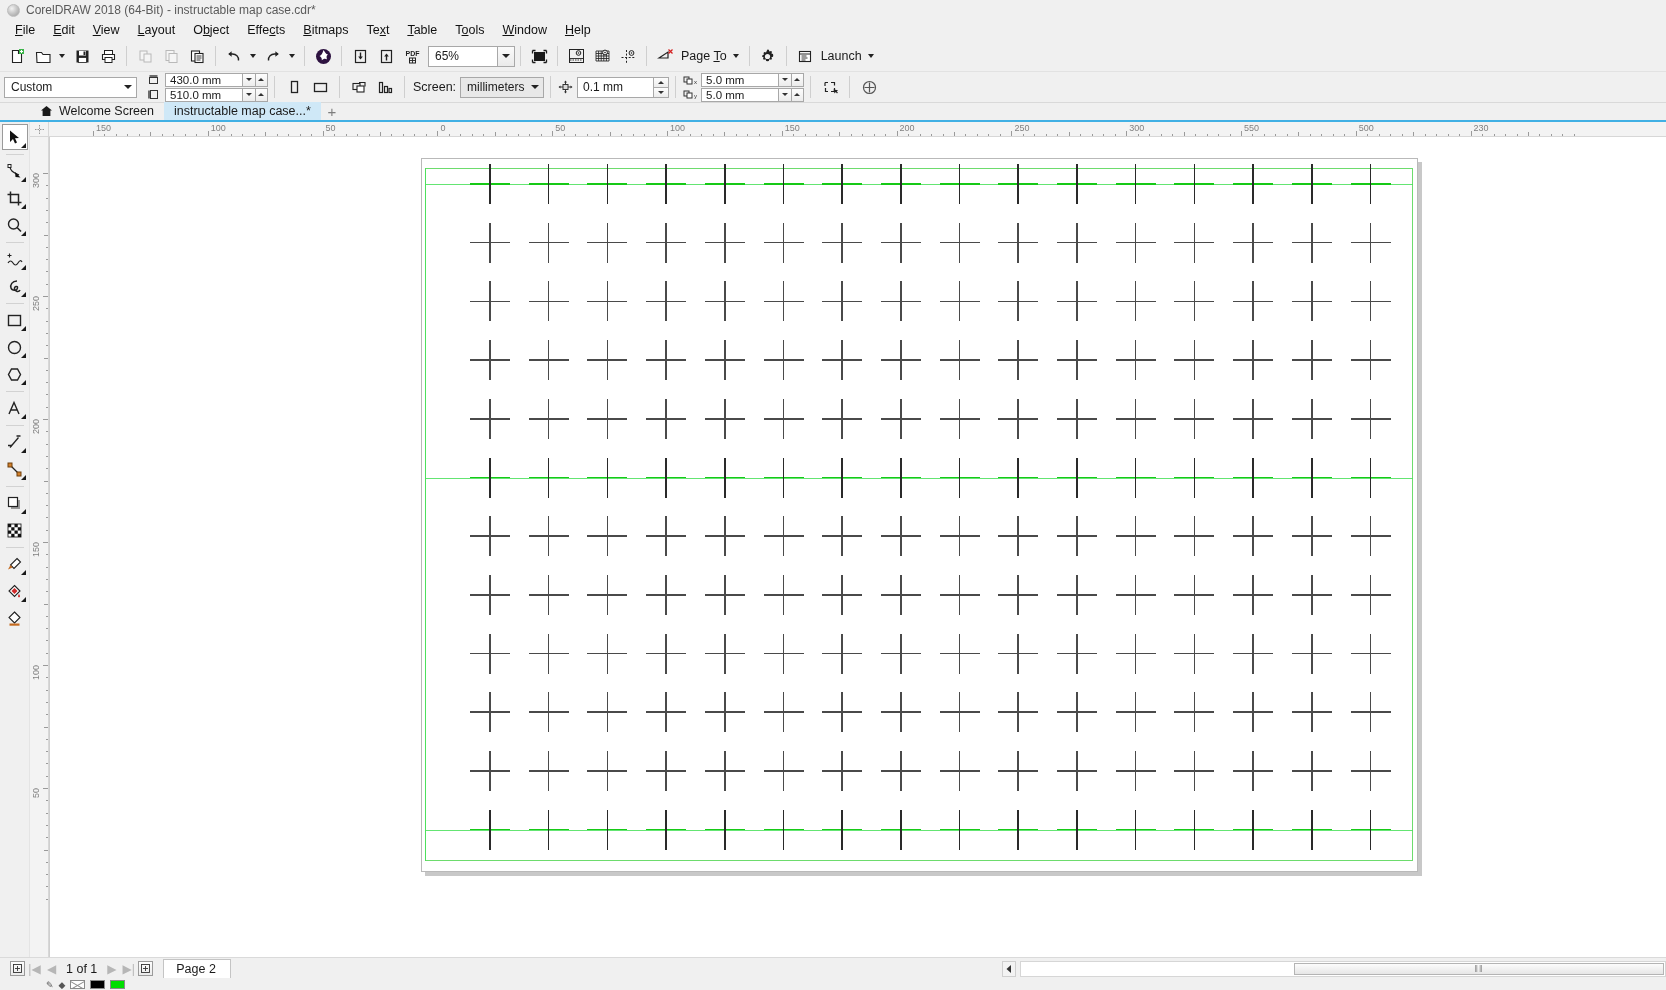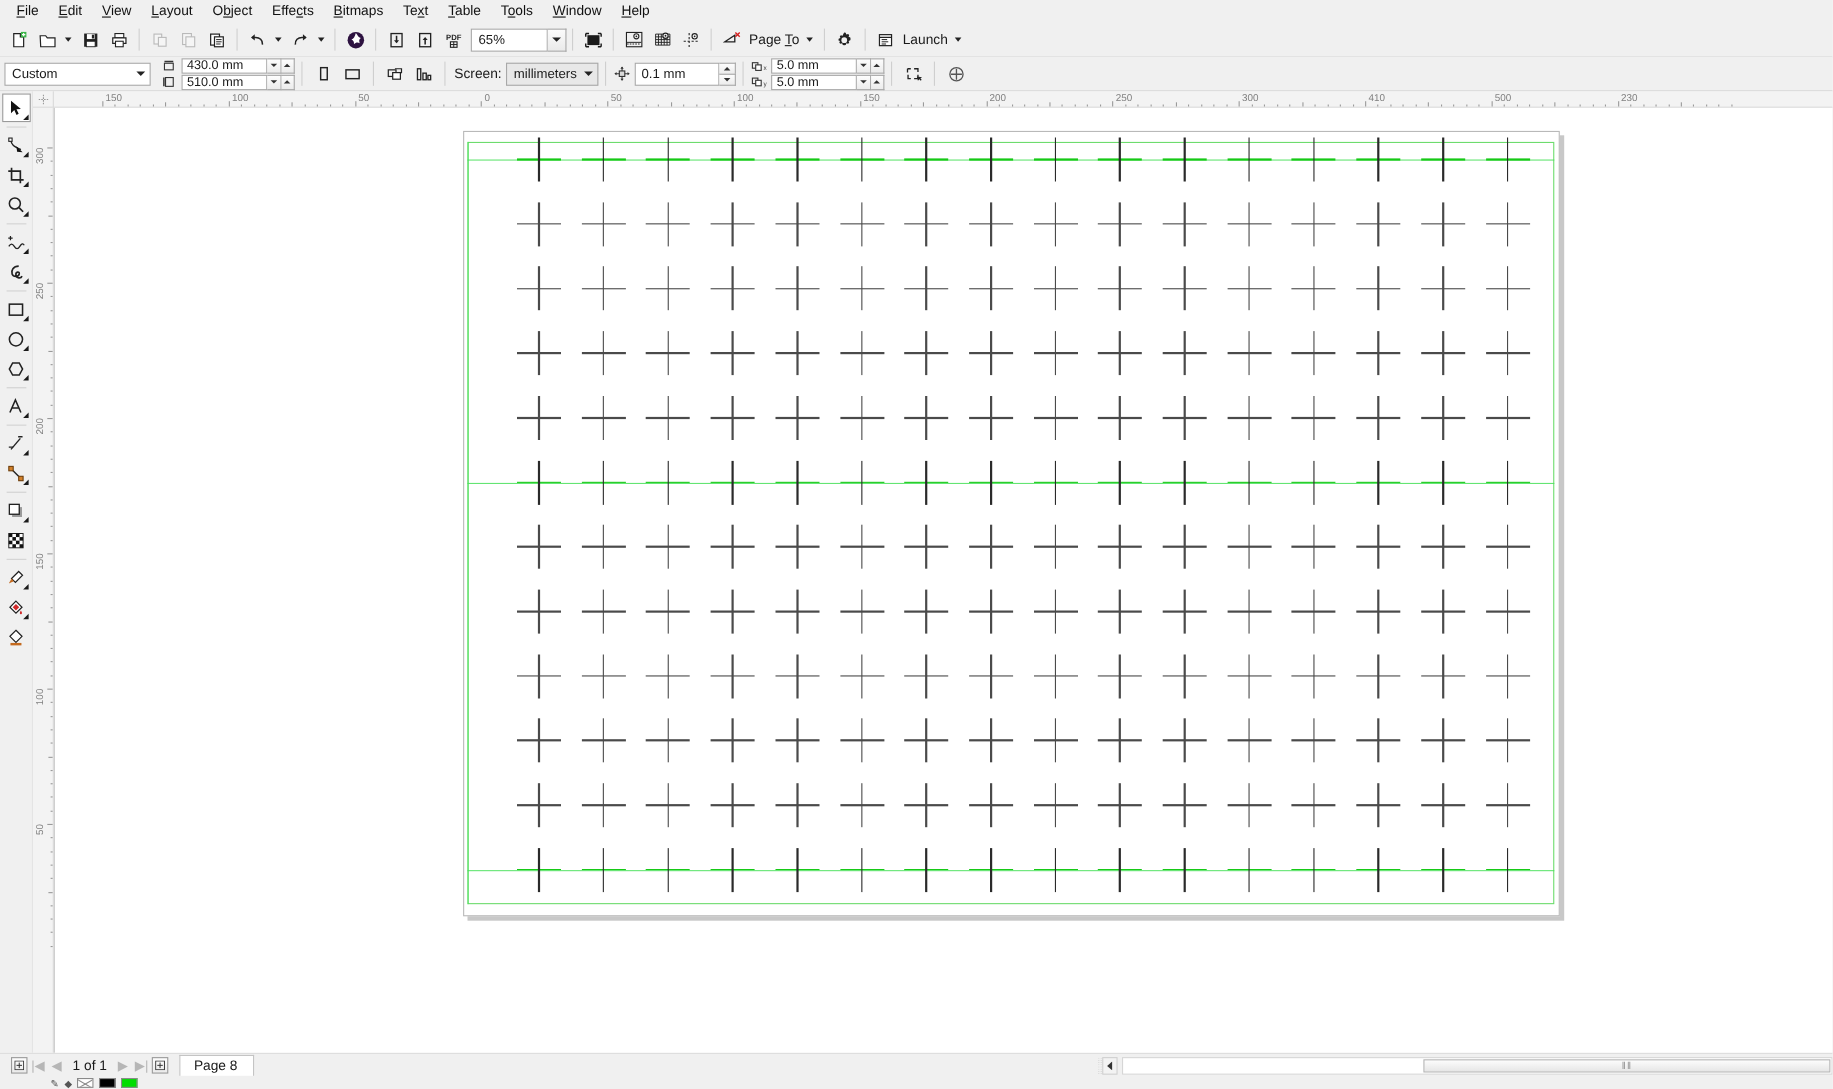--- a/index.html
+++ b/index.html
@@ -330,20 +330,24 @@
     width: 4px; height: 16px; flex: none;
     background-image: radial-gradient(#c0c0c0 0.5px, transparent 0.6px);
     background-size: 2px 2px;
   }
 </style>
 </head>
 <body>
 
 <div class="app">
 
+  <div class="titlebar">
+    <span class="tb-icon"></span>
+    <span>CorelDRAW 2018 (64-Bit) - instructable map case.cdr*</span>
+  </div>
 
   <div class="menubar">
     <div class="mi"><u>F</u><span>ile</span></div>
     <div class="mi"><u>E</u>dit</div>
     <div class="mi"><u>V</u>iew</div>
     <div class="mi"><u>L</u>ayout</div>
     <div class="mi">O<u>b</u>ject</div>
     <div class="mi">Effe<u>c</u>ts</div>
     <div class="mi"><u>B</u>itmaps</div>
     <div class="mi">Te<u>x</u>t</div>
@@ -664,20 +668,32 @@
     <div class="vsep"></div>
 
     <div class="tbtn">
       <svg width="19" height="19" viewBox="0 0 19 19">
           <circle cx="9.5" cy="9.5" r="6" fill="none" stroke="#555" stroke-width="1.2"></circle>
           <path d="M9.5 4.5v10M4.5 9.5h10" stroke="#555" stroke-width="1.2"></path>
         </svg>
     </div>
   </div>
 
+  <div class="tabbar">
+    <div class="doctab">
+      <svg width="13" height="12" viewBox="0 0 13 12">
+          <path d="M6.5 1 1 5.5h1.6V11h7.8V5.5H12z" fill="#1a1a1a"></path>
+        </svg>
+      <span>Welcome Screen</span>
+    </div>
+    <div class="doctab active">
+      <span>instructable map case...*</span>
+    </div>
+    <div class="tabplus">+</div>
+  </div>
 
   <div class="body">
 
     <div class="toolbox">
       <div class="tool selected">
         <svg width="15" height="16" viewBox="0 0 15 16">
             <path d="M3 1.5 L3 13 L6 10 L8 14.5 L10 13.5 L8 9.3 L12 9z" fill="#111"></path>
           </svg>
         <span class="flyout"></span>
       </div>
@@ -926,21 +942,21 @@
             <div class="tick" style="left: 1077.2px; height: 5px;"></div>
             <div class="tick" style="left: 1088.68px; height: 2.5px;"></div>
             <div class="tick" style="left: 1100.16px; height: 2.5px;"></div>
             <div class="tick" style="left: 1111.64px; height: 2.5px;"></div>
             <div class="tick" style="left: 1123.12px; height: 2.5px;"></div>
             <div class="tick" style="left: 1134.6px; height: 4px;"></div>
             <div class="tick" style="left: 1146.08px; height: 2.5px;"></div>
             <div class="tick" style="left: 1157.56px; height: 2.5px;"></div>
             <div class="tick" style="left: 1169.04px; height: 2.5px;"></div>
             <div class="tick" style="left: 1180.52px; height: 2.5px;"></div>
-            <div class="lbl" style="left: 1192px;">410</div>
+            <div class="lbl" style="left: 1192px;">550</div>
             <div class="tick" style="left: 1192px; height: 5px;"></div>
             <div class="tick" style="left: 1203.48px; height: 2.5px;"></div>
             <div class="tick" style="left: 1214.96px; height: 2.5px;"></div>
             <div class="tick" style="left: 1226.44px; height: 2.5px;"></div>
             <div class="tick" style="left: 1237.92px; height: 2.5px;"></div>
             <div class="tick" style="left: 1249.4px; height: 4px;"></div>
             <div class="tick" style="left: 1260.88px; height: 2.5px;"></div>
             <div class="tick" style="left: 1272.36px; height: 2.5px;"></div>
             <div class="tick" style="left: 1283.84px; height: 2.5px;"></div>
             <div class="tick" style="left: 1295.32px; height: 2.5px;"></div>
@@ -1836,21 +1852,21 @@
       <div class="navbtn dim">▶|</div>
       <div class="navbtn box">
         <svg width="9" height="9" viewBox="0 0 9 9">
             <rect x=".5" y=".5" width="8" height="8" fill="none" stroke="#333" stroke-width=".9"></rect>
             <path d="M4.5 2v5M2 4.5h5" stroke="#333" stroke-width=".9"></path>
           </svg>
       </div>
     </div>
 
     <div class="pagetab">
-      <span>Page 8</span>
+      <span>Page 2</span>
     </div>
 
     <div style="flex:1;"></div>
     <div class="dot-grip"></div>
     <div class="hscroll-left">
       <svg width="7" height="8" viewBox="0 0 7 8">
           <path d="M5 0 L5 8 L0.5 4z" fill="#333"></path>
         </svg>
     </div>
     <div class="hscroll-track" style="max-width:646px;">

